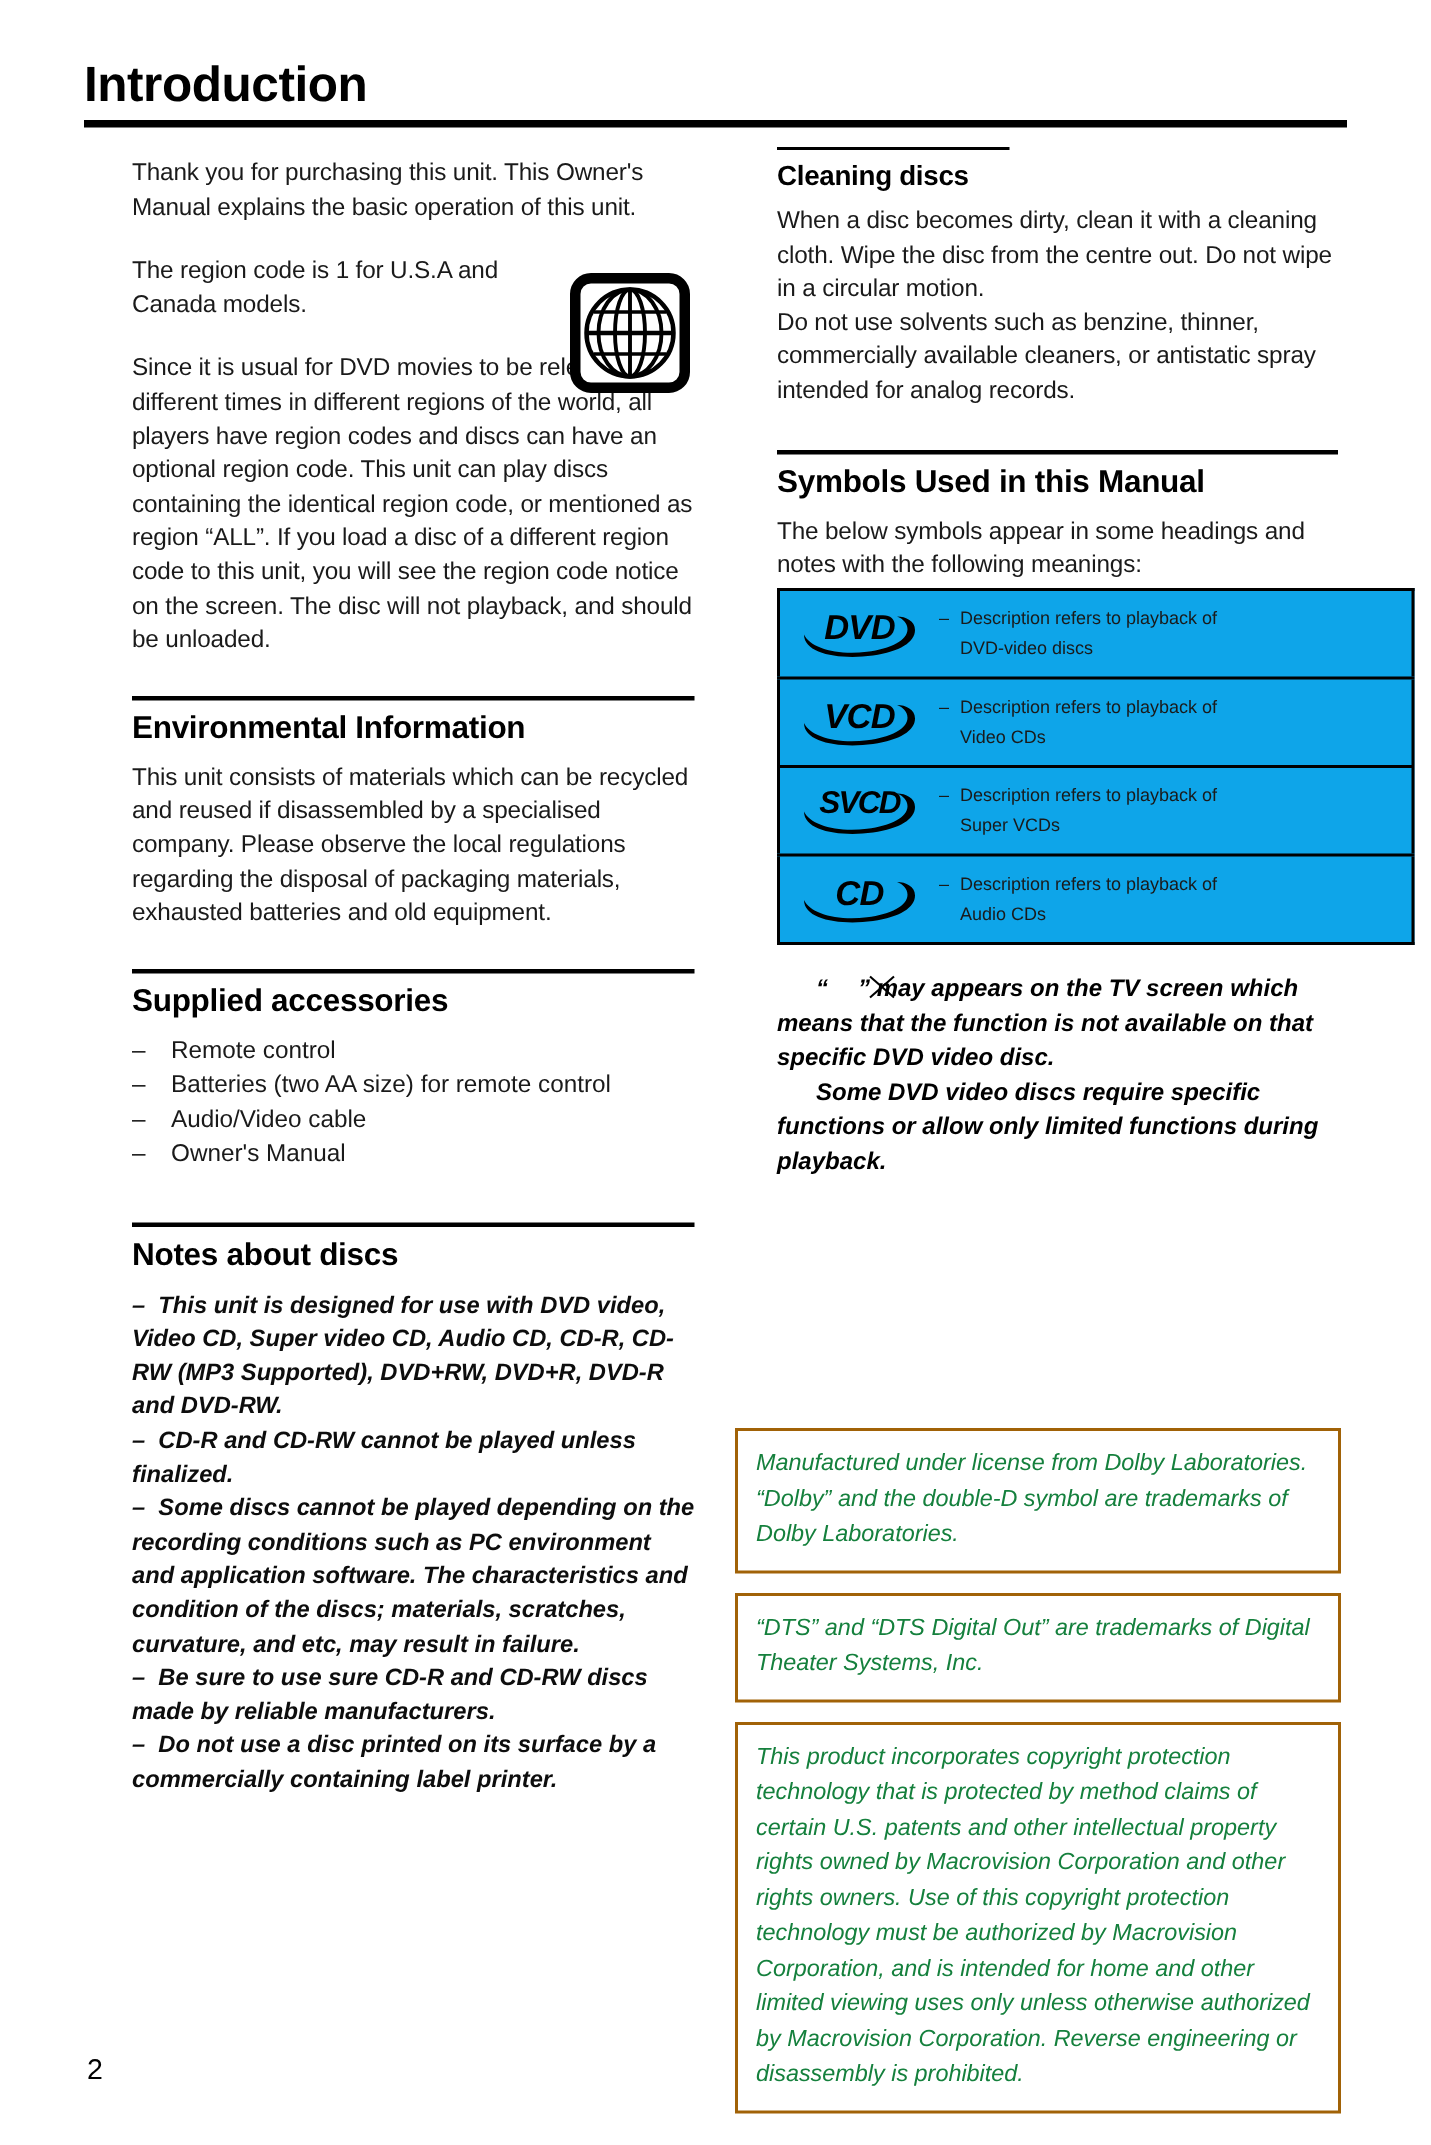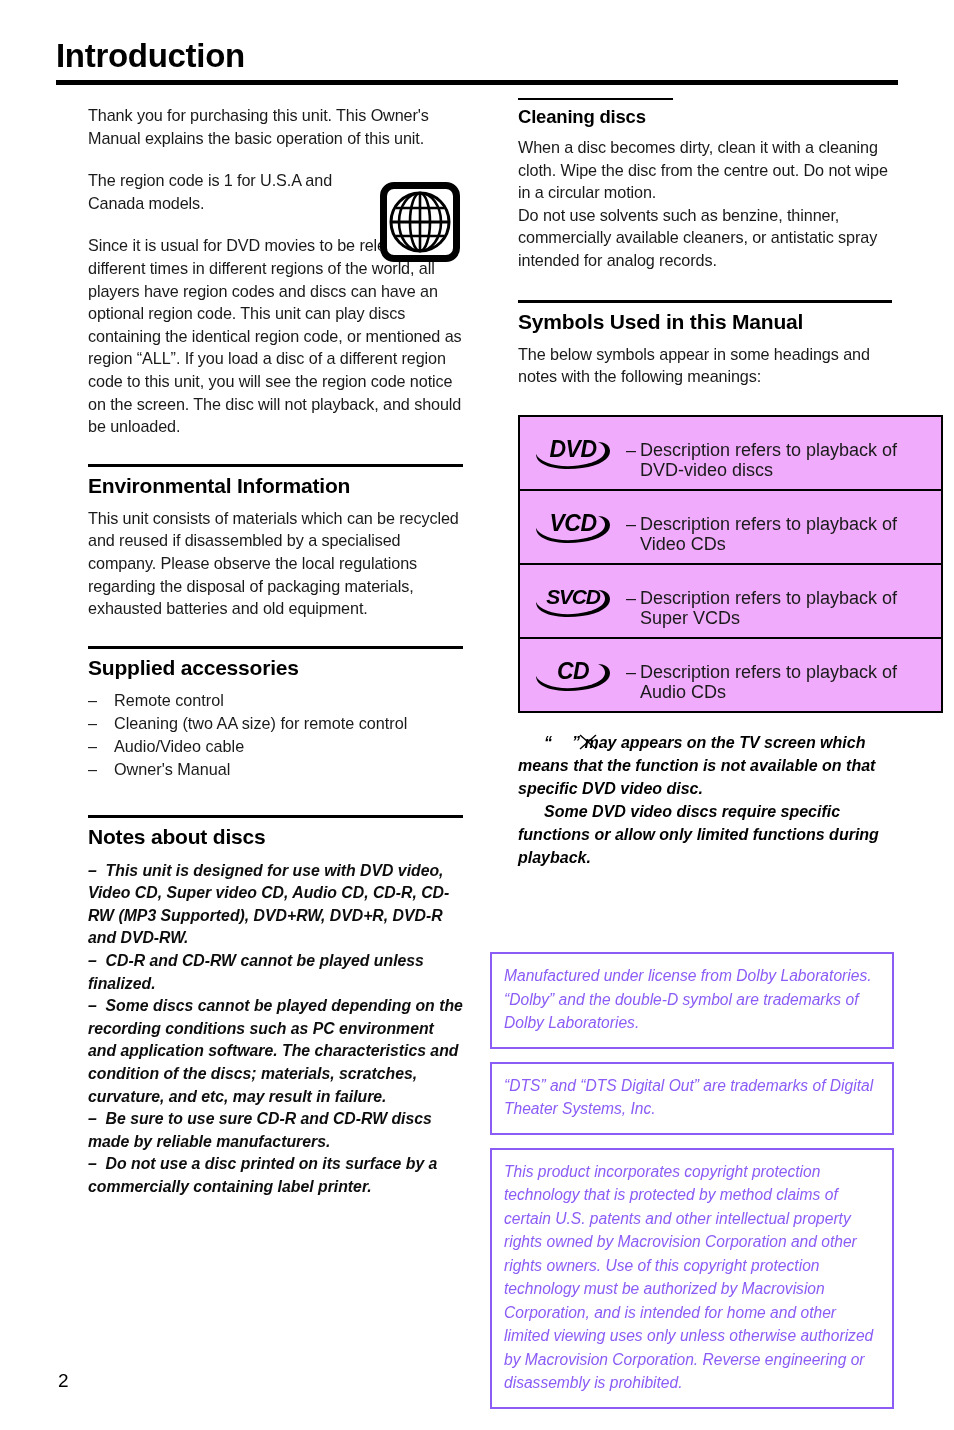--- a/index.html
+++ b/index.html
@@ -132,34 +132,34 @@
     background: #fff;
     box-sizing: border-box;
   }
   .globe-box svg { display: block; }
 
   
   .sym-table {
     border: 2px solid #000;
     border-collapse: collapse;
     width: 425px;
-    margin-top: 27px;
-    background: #f0abfc;
+    margin-top: 4px;
+    background: #0ea5e9;
   }
   .sym-table tr { border-bottom: 2px solid #000; }
   .sym-table tr:last-child { border-bottom: none; }
   .sym-cell-icon {
     width: 96px;
     padding: 9px 0 9px 10px;
     vertical-align: middle;
   }
   .sym-cell-text {
-    padding: 23px 8px 9px 0;
+    padding: 8px 8px 9px 0;
     vertical-align: middle;
-    font-size: 18px;
+    font-size: 12px;
     line-height: 20px;
     color: #1a1a1a;
     white-space: nowrap;
   }
   .sym-dash { display: inline-block; width: 14px; }
 
   .disc-logo {
     position: relative;
     width: 86px;
     height: 38px;
@@ -176,26 +176,26 @@
     font-style: italic;
     letter-spacing: -0.5px;
     font-family: "Liberation Sans", sans-serif;
   }
   .disc-logo .disc-label.sz-3 { font-size: 23px; }
   .disc-logo .disc-label.sz-2 { font-size: 23px; }
   .disc-logo .disc-label.sz-4 { font-size: 21px; letter-spacing: -1.2px; }
 
   
   .license-box {
-    border: 2px solid #8b5cf6;
+    border: 2px solid #a16207;
     padding: 10px 12px 12px 12px;
     font-style: italic;
     font-size: 15.6px;
     line-height: 23.5px;
-    color: #8b5cf6;
+    color: #15803d;
     box-sizing: border-box;
   }
 
   .lic-wrap { position: absolute; left: 490px; top: 952px; width: 404px; }
   .lic-wrap .license-box + .license-box { margin-top: 13px; }
 
   
   .page-num {
     position: absolute;
     left: 58px;
@@ -231,21 +231,21 @@
     <div style="height:26px;"></div>
     <div class="sec-rule"></div>
     <h2 class="sec-head">Environmental Information</h2>
     <p class="body-text">This unit consists of materials which can be recycled and reused if disassembled by a specialised company. Please observe the local regulations regarding the disposal of packaging materials, exhausted batteries and old equipment.</p>
 
     <div style="height:26px;"></div>
     <div class="sec-rule"></div>
     <h2 class="sec-head">Supplied accessories</h2>
     <ul class="dash-list">
       <li><span class="dash">–</span><span>Remote control</span></li>
-      <li><span class="dash">–</span><span>Cleaning (two AA size) for remote control</span></li>
+      <li><span class="dash">–</span><span>Batteries (two AA size) for remote control</span></li>
       <li><span class="dash">–</span><span>Audio/Video cable</span></li>
       <li><span class="dash">–</span><span>Owner's Manual</span></li>
     </ul>
 
     <div style="height:34px;"></div>
     <div class="sec-rule"></div>
     <h2 class="sec-head" style="margin-bottom:10px;">Notes about discs</h2>
     <div class="notes-disc">
       <p><span>–&nbsp;&nbsp;</span><span>This unit is designed for use with DVD video, Video CD, Super video CD, Audio CD, CD-R, CD-RW (MP3 Supported), DVD+RW, DVD+R, DVD-R and DVD-RW.</span></p>
       <p><span>–&nbsp;&nbsp;</span><span>CD-R and CD-RW cannot be played unless finalized.</span></p>

